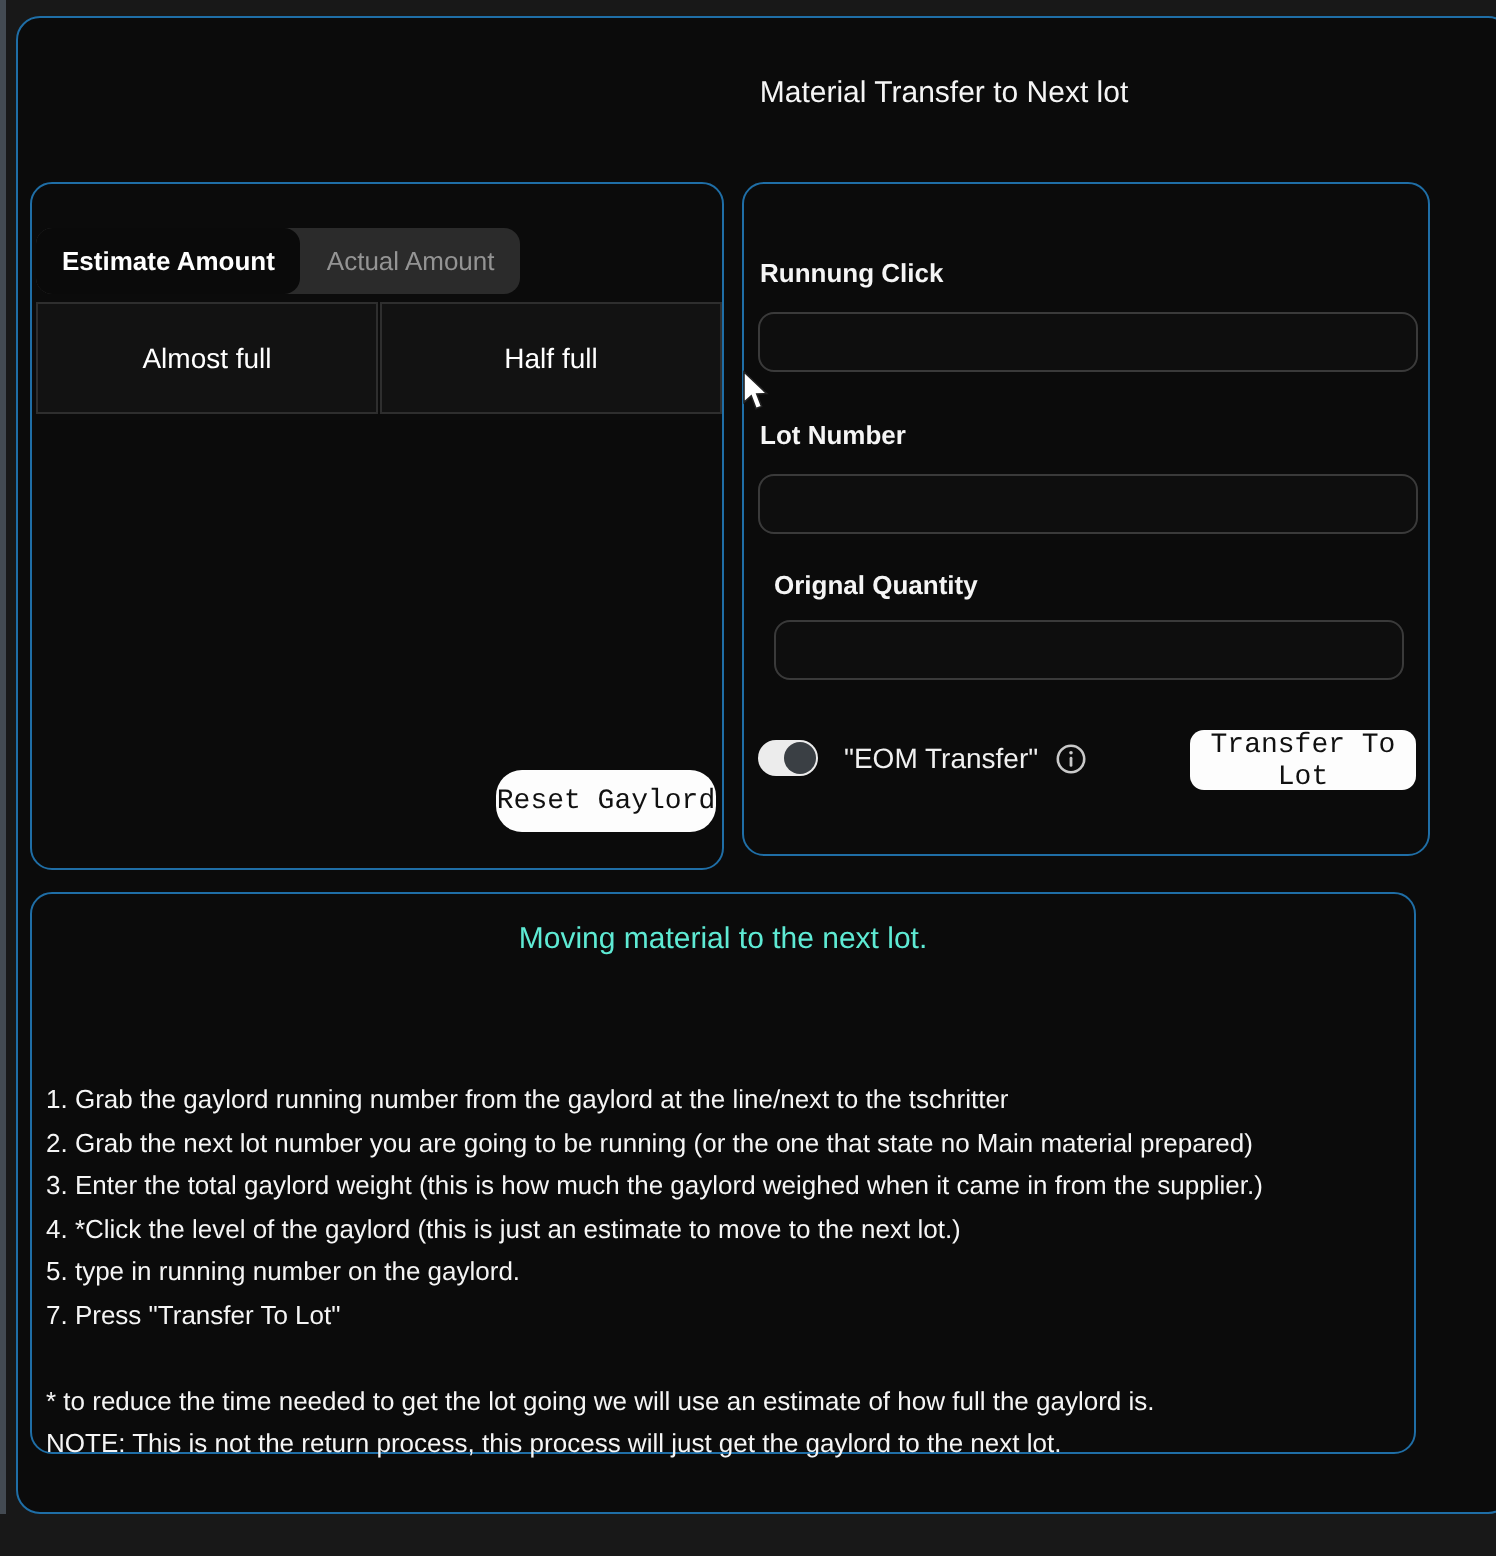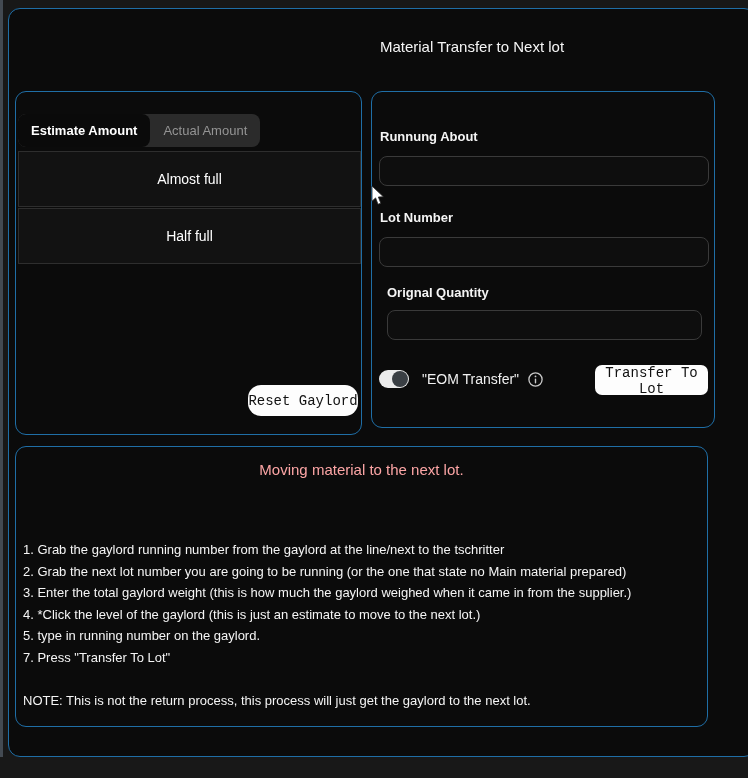--- a/index.html
+++ b/index.html
@@ -44,21 +44,21 @@
   .tab {
     border: none; background: transparent; cursor: pointer;
     font-family: inherit; font-size: 13px; padding: 0 13px;
     color: #949494; border-radius: 8px; line-height: 33px;
   }
   .tab.active { background: #0a0a0a; color: #ffffff; font-weight: bold; }
 
   
   .options {
     position: absolute; left: 2px; top: 59px; width: 343px;
-    display: flex; flex-direction: column; gap: 1px;
+    display: flex; flex-direction: row; gap: 1px;
   }
   .option {
     height: 56px; width: 100%;
     background: #121212; border: 1px solid #2e2e2e;
     color: #ffffff; font-family: inherit; font-size: 14px;
     cursor: pointer;
   }
   .white-btn {
     background: #fdfdfd; color: #111111; border: none; border-radius: 7px;
     font-family: Liberation Mono, monospace; font-size: 14px; cursor: pointer;
@@ -92,21 +92,21 @@
     position: absolute; right: 1px; top: 1px; width: 16px; height: 16px;
     border-radius: 50%; background: #3a3f44;
   }
   .toggle-label { margin-left: 13px; font-size: 14px; color: #f0f0f0; white-space: nowrap; }
   .info-icon { margin-left: 9px; display: inline-flex; cursor: pointer; }
   .transfer-btn { position: absolute; left: 223px; top: 273px; width: 113px; height: 30px; }
 
   
   .instructions-heading {
     position: absolute; top: 14px; left: 0; width: 100%;
-    text-align: center; font-size: 15px; color: #fca5a5;
+    text-align: center; font-size: 15px; color: #5eead4;
   }
   .instructions-text {
     position: absolute; left: 7px; top: 62px; right: 6px;
     font-size: 13px; color: #f5f5f5; margin-top: 30px;
   }
   .line { min-height: 21.5px; line-height: 21.5px; white-space: nowrap; }
 
   .cursor { position: absolute; left: 371px; top: 185px; z-index: 50; }
 </style>
 </head>
@@ -124,21 +124,21 @@
       <button class="tab">Actual Amount</button>
     </div>
     <div class="options">
       <button class="option">Almost full</button>
       <button class="option">Half full</button>
     </div>
     <button class="white-btn reset-btn">Reset Gaylord</button>
   </section>
 
   <section class="panel right-panel">
-    <label class="field-label lbl-running">Runnung About</label>
+    <label class="field-label lbl-running">Runnung Click</label>
     <input class="field-input in-running" style="">
 
     <label class="field-label lbl-lot">Lot Number</label>
     <input class="field-input in-lot" style="">
 
     <label class="field-label lbl-orig">Orignal Quantity</label>
     <input class="field-input in-orig" style="">
 
     <div class="toggle-row">
       <div class="toggle">
@@ -159,20 +159,21 @@
   <section class="panel bottom-panel">
     <div class="instructions-heading">Moving material to the next lot.</div>
     <div class="instructions-text">
       <div class="line">1. Grab the gaylord running number from the gaylord at the line/next to the tschritter</div>
       <div class="line">2. Grab the next lot number you are going to be running (or the one that state no Main material prepared)</div>
       <div class="line">3. Enter the total gaylord weight (this is how much the gaylord weighed when it came in from the supplier.)</div>
       <div class="line">4. *Click the level of the gaylord (this is just an estimate to move to the next lot.)</div>
       <div class="line">5. type in running number on the gaylord.</div>
       <div class="line">7. Press "Transfer To Lot"</div>
       <div class="line"></div>
+      <div class="line">* to reduce the time needed to get the lot going we will use an estimate of how full the gaylord is.</div>
       <div class="line">NOTE: This is not the return process, this process will just get the gaylord to the next lot.</div>
     </div>
   </section>
 </div>
 
 <svg class="cursor" width="14" height="21" viewBox="0 0 14 21">
   <path d="M1 1 L1 16.2 L4.6 12.9 L7 19.3 L9.8 18.2 L7.4 12 L12.4 11.8 Z" fill="#ffffff" stroke="#222222" stroke-width="0.8"></path>
 </svg>
 
 </body></html>

